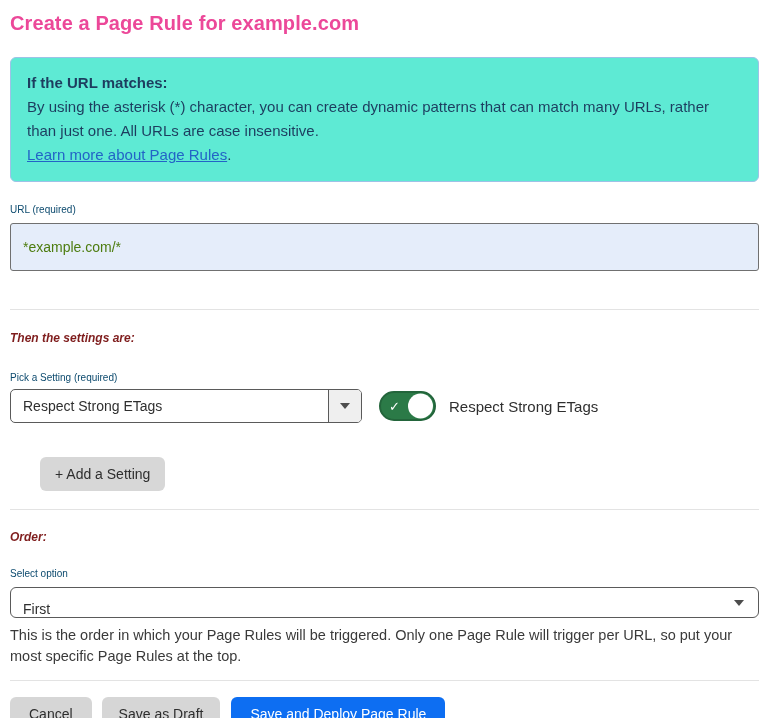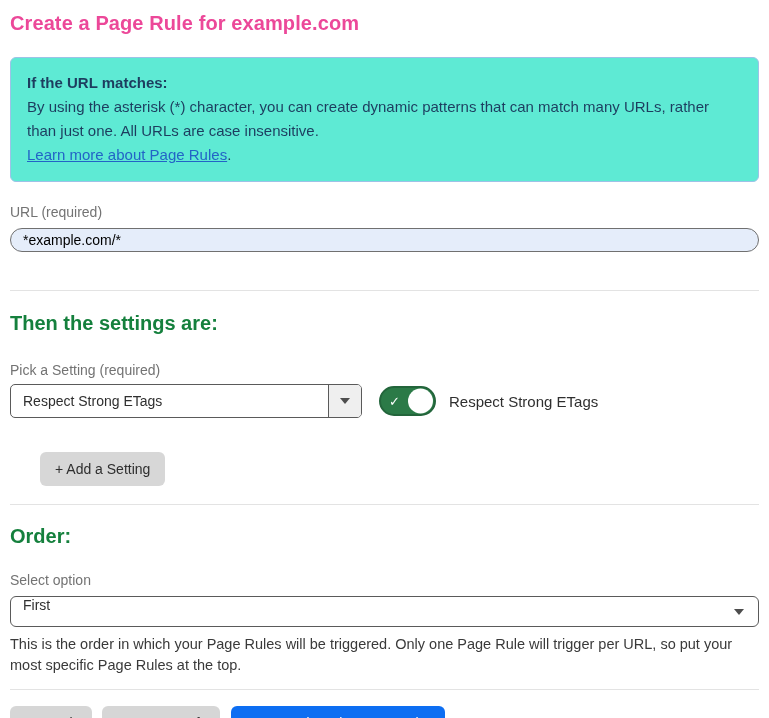--- a/index.html
+++ b/index.html
@@ -32,48 +32,49 @@
     line-height: 24px;
   }
   .info-heading { font-weight: 700; }
   .info-link {
     color: #2364c6;
     text-decoration: underline;
     cursor: pointer;
     margin-top: 44px;
   }
   .field-label {
-    font-size: 14px;
-    color: #737373;
+    font-size: 10px;
+    color: #0c4a6e;
     display: block;
   }
   .url-label { margin-top: 22px; }
   .url-input {
     margin-top: 8px;
     width: 100%;
-    height: 24px;
+    height: 48px;
     background: #e5edfa;
     border: 1px solid #707070;
-    border-radius: 14px;
+    border-radius: 3px;
     padding: 0 12px;
     font-size: 14px;
-    color: #000000;
+    color: #4d7c0f;
     font-family: "Liberation Sans", "DejaVu Sans", sans-serif;
     outline: none;
   }
   .divider {
     border: none;
     border-top: 1px solid #e3e3e3;
     height: 0;
   }
   .divider-1 { margin-top: 38px; }
   .section-heading {
-    font-size: 20px;
+    font-size: 12px;
     font-weight: 700;
-    color: #15803d;
+    color: #7f1d1d;
+    font-style: italic;
   }
   .settings-heading { margin-top: 21px; }
   .picker-label { margin-top: 27px; }
   .setting-row {
     margin-top: 6px;
     display: flex;
     align-items: center;
   }
   .select-control {
     display: flex;
@@ -171,21 +172,21 @@
   .order-select-label { margin-top: 24px; }
   .order-select {
     margin-top: 8px;
     position: relative;
     width: 100%;
     height: 31px;
     border: 1px solid #5a5a5a;
     border-radius: 6px;
     background: #fff;
     display: flex;
-    align-items: flex-start;
+    align-items: flex-end;
     padding: 0 12px;
     font-size: 14px;
     color: #2f2f2f;
     cursor: pointer;
   }
   .order-select .caret-down {
     position: absolute;
     right: 14px;
     top: 50%;
     transform: translateY(-50%);

